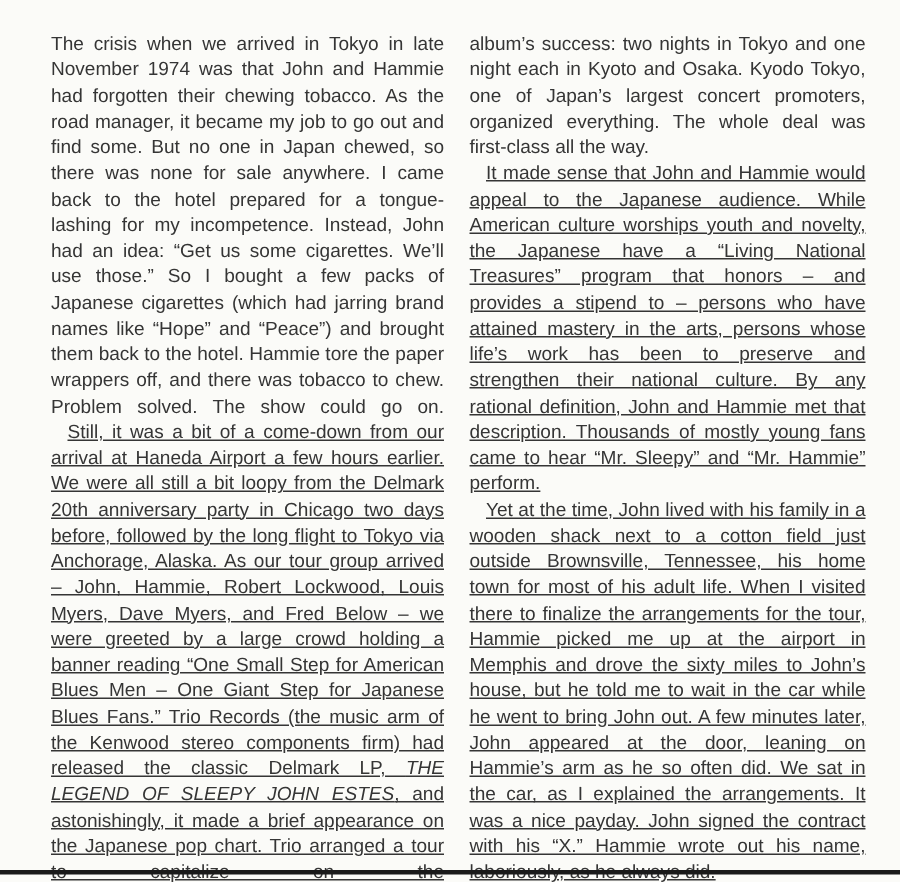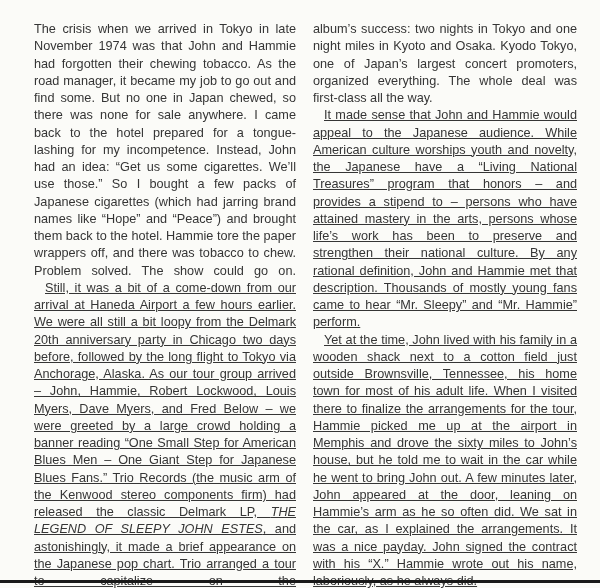--- a/index.html
+++ b/index.html
@@ -54,19 +54,19 @@
 </head>
 <body style="--page-bg: #fbfbf8; --text-color: #353535; --edge-color: #1a1a1a;">
 
 <div class="page">
   <div class="text-columns">
     <div class="column column-left">
         <p class="para cont"><span>The crisis when we arrived in Tokyo in late November 1974 was that John and Hammie had forgotten their chewing tobacco.  As the road manager, it became my job to go out and find some.  But no one in Japan chewed, so there was none for sale anywhere.  I came back to the hotel prepared for a tongue-lashing for my incompetence.  Instead, John had an idea: “Get us some cigarettes. We’ll use those.” So I bought a few packs of Japanese cigarettes (which had jarring brand names like “Hope” and “Peace”) and brought them back to the hotel.  Hammie tore the paper wrappers off, and there was tobacco to chew. Problem solved. The show could go on.</span></p>
         <p class="para indent cont"><span>Still, it was a bit of a come-down from our arrival at Haneda Airport a few hours earlier. We were all still a bit loopy from the Delmark 20th anniversary party in Chicago two days before, followed by the long flight to Tokyo via Anchorage, Alaska. As our tour group arrived – John, Hammie, Robert Lockwood, Louis Myers, Dave Myers, and Fred Below – we were greeted by a large crowd holding a banner reading “One Small Step for American Blues Men – One Giant Step for Japanese Blues Fans.” Trio Records (the music arm of the Kenwood stereo components firm) had released the classic Delmark LP, </span><span class="italic">THE LEGEND OF SLEEPY JOHN ESTES</span><span>, and astonishingly, it made a brief appearance on the Japanese pop chart. Trio arranged a tour to capitalize on the</span></p>
       </div>
     <div class="column column-right">
-        <p class="para"><span>album’s success:  two nights in Tokyo and one night miles in Kyoto and Osaka.  Kyodo Tokyo, one of Japan’s largest concert promoters, organized everything.  The whole deal was first-class all the way.</span></p>
+        <p class="para"><span>album’s success:  two nights in Tokyo and one night each in Kyoto and Osaka.  Kyodo Tokyo, one of Japan’s largest concert promoters, organized everything.  The whole deal was first-class all the way.</span></p>
         <p class="para indent"><span>It made sense that John and Hammie would appeal to the Japanese audience.  While American culture worships youth and novelty, the Japanese have a “Living National Treasures” program that honors – and provides a stipend to – persons who have attained mastery in the arts, persons whose life’s work has been to preserve and strengthen their national culture. By any rational definition, John and Hammie met that description. Thousands of mostly young fans came to hear “Mr. Sleepy” and “Mr. Hammie” perform.</span></p>
         <p class="para indent"><span>Yet at the time, John lived with his family in a wooden shack next to a cotton field just outside Brownsville, Tennessee, his home town for most of his adult life. When I visited there to finalize the arrangements for the tour, Hammie picked me up at the airport in Memphis and drove the sixty miles to John’s house, but he told me to wait in the car while he went to bring John out. A few minutes later, John appeared at the door, leaning on Hammie’s arm as he so often did. We sat in the car, as I explained the arrangements. It was a nice payday. John signed the contract with his “X.” Hammie wrote out his name, laboriously, as he always did.</span></p>
       </div>
   </div>
   <div class="page-edge"></div>
 </div>
 
 </body></html>

